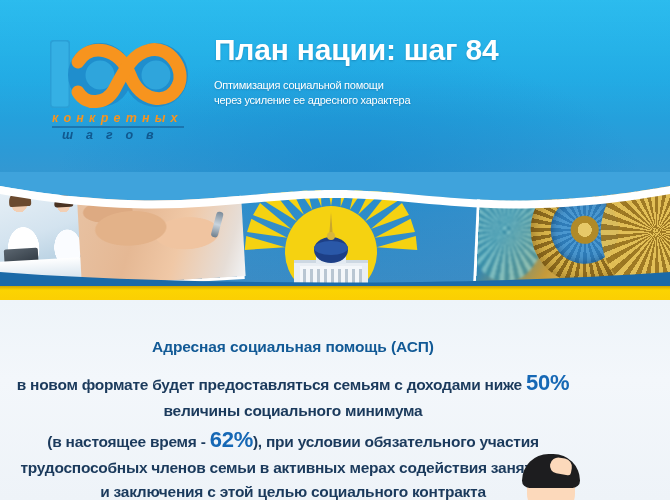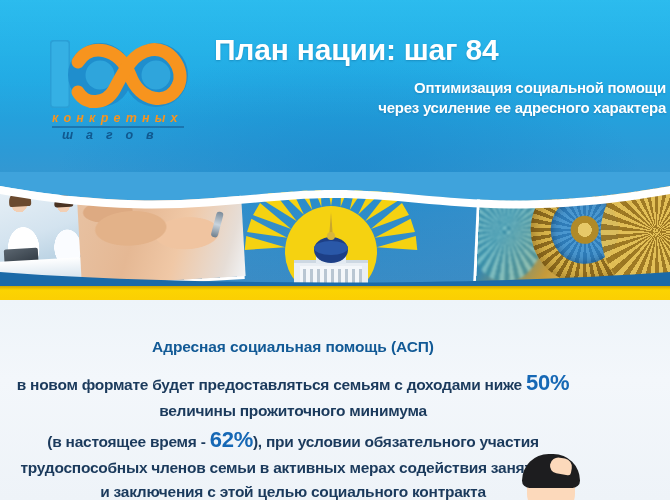--- a/index.html
+++ b/index.html
@@ -44,26 +44,25 @@
   .main-title {
     color:#ffffff;
     font-size:30px;
     font-weight:bold;
     line-height:1.1;
     letter-spacing:-0.2px;
     text-shadow:0 1px 2px rgba(0,50,90,0.25);
   }
   .sub-line {
     color:#ffffff;
-    font-size:15px;
-    font-weight:bold;
+    font-size:11px;
+    font-weight:normal;
     line-height:1.32;
     letter-spacing:-0.25px;
     text-shadow:0 1px 2px rgba(0,50,90,0.22);
-    text-align:right;
   }
   .sub-line.first { margin-top:12px; }
 
   
   .photoband {
     position:absolute; left:0; top:172px;
     width:670px; height:118px;
     overflow:hidden;
   }
 
@@ -393,21 +392,21 @@
 
   <svg class="arc-mask" viewBox="0 0 670 44" preserveAspectRatio="none" style="z-index:2;">
     <path d="M0 38 C180 14, 490 14, 670 38 L670 44 L0 44 Z" fill="#eef4f9"></path>
   </svg>
 
   <div class="body-area">
     <div class="body-inner">
       <div class="lead">Адресная социальная помощь (АСП)</div>
       <div class="para" id="para">
           <span class="ln"><span>в новом формате будет предоставляться семьям с доходами ниже </span><span class="hl">50%</span></span>
-          <span class="ln"><span>величины прожиточного минимума</span></span>
+          <span class="ln"><span>величины социального минимума</span></span>
           <span class="ln"><span>(в настоящее время - </span><span class="hl">62%</span><span>), при условии обязательного участия</span></span>
           <span class="ln"><span>трудоспособных членов семьи в активных мерах содействия занятости</span></span>
           <span class="ln"><span>и заключения с этой целью социального контракта</span></span>
         </div>
     </div>
   </div>
 
   <div class="avatar">
     <div class="face"></div>
     <div class="hair"></div>

